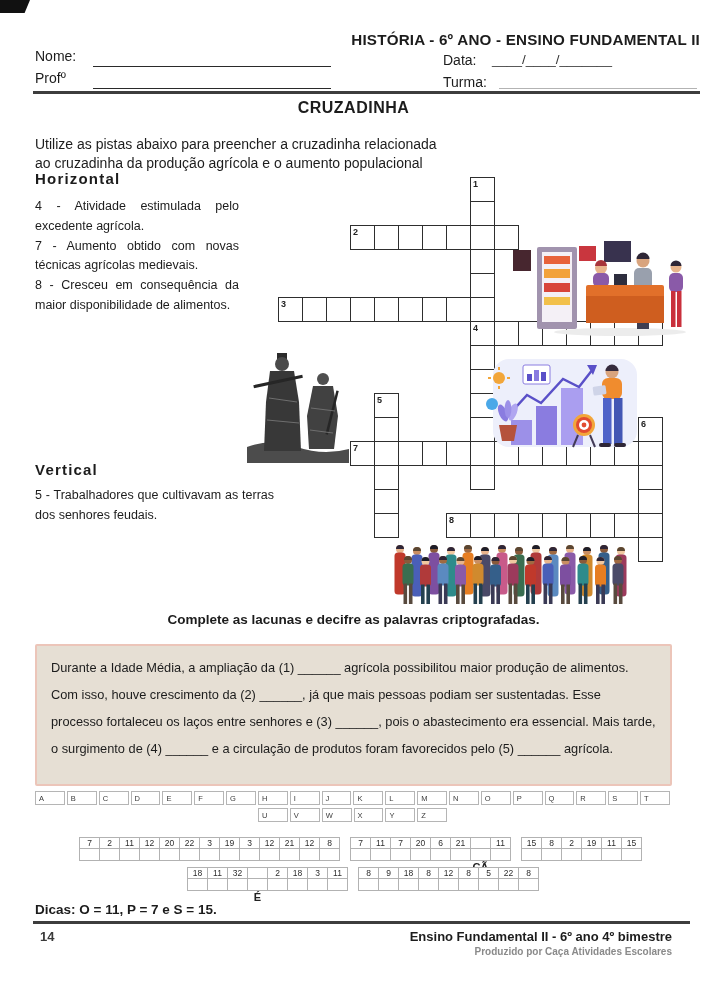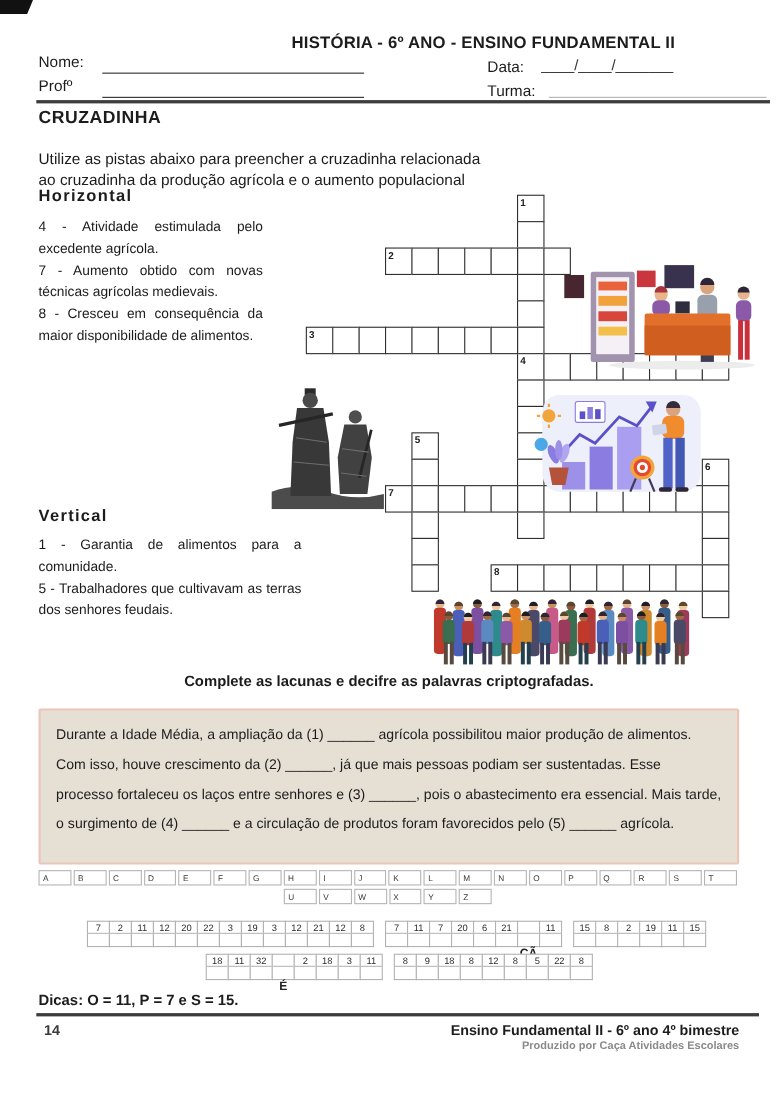--- a/index.html
+++ b/index.html
@@ -1,25 +1,25 @@
 <!DOCTYPE html>
 <html><head>
 <meta charset="utf-8">
 <style>
   *{margin:0;padding:0;box-sizing:border-box}
   html,body{width:707px;height:1000px}
   body{position:relative;background:#fff;color:#1c1c1c;font-family:"Liberation Sans",sans-serif;overflow:hidden}
   .abs{position:absolute}
   .corner-mark{left:0;top:0;width:30px;height:13px;background:#111;clip-path:polygon(0 0,100% 0,82% 100%,0 100%)}
-  .course-title{left:265px;top:31px;width:435px;text-align:left;font-size:15.2px;font-weight:bold;letter-spacing:.2px}
+  .course-title{left:265px;top:31px;width:435px;text-align:right;font-size:15.2px;font-weight:bold;letter-spacing:.2px}
   .hlabel{font-size:14px}
   .fill-line{border-top:1.5px solid #2a2a2a;height:0}
   .faint-line{border-top:1px solid #b3b3b3;height:0}
   .header-rule,.footer-rule{height:3.2px;background:#3d3d3d}
-  .sheet-title{left:35px;top:99px;width:637px;font-size:16px;font-weight:bold;letter-spacing:.5px}
+  .sheet-title{left:35px;top:99px;width:637px;text-align:center;font-size:16px;font-weight:bold;letter-spacing:.5px}
   .intro{left:35px;top:135px;width:460px;font-size:14px;line-height:19px}
   .clue-heading{font-size:15px;font-weight:bold;letter-spacing:1.2px}
   .clues{font-size:12.5px;line-height:19.8px;text-align:justify}
   .clues p{margin:0}
   
   .cw-host{left:278px;top:177px;width:410px;height:410px;z-index:1}
   .cw-cell{position:absolute;width:25px;height:25px;border:1px solid #2e2e2e;background:#fff}
   .cw-num{position:absolute;top:1px;left:2px;font-size:9px;font-weight:bold;color:#222}
   .illus{z-index:2}
   
@@ -69,21 +69,20 @@
 </div>
 
 <div class="abs clue-heading" style="left:35px;top:170px">Horizontal</div>
 <div class="abs clues" style="left:35px;top:197px;width:204px">
     <p>4 - Atividade estimulada pelo excedente agrícola.</p>
     <p>7 - Aumento obtido com novas técnicas agrícolas medievais.</p>
     <p>8 - Cresceu em consequência da maior disponibilidade de alimentos.</p>
   </div>
 <div class="abs clue-heading" style="left:35px;top:461px">Vertical</div>
 <div class="abs clues" style="left:35px;top:486px;width:239px">
-    <p>1 - Garantia de alimentos para a comunidade.</p>
     <p>5 - Trabalhadores que cultivavam as terras dos senhores feudais.</p>
   </div>
 
 <div class="abs cw-host">
     <div class="cw-cell" style="left: 192px; top: 0px;">
       <span class="cw-num">1</span>
     </div>
     <div class="cw-cell" style="left: 192px; top: 24px;"></div>
     <div class="cw-cell" style="left: 192px; top: 48px;"></div>
     <div class="cw-cell" style="left: 192px; top: 72px;"></div>

